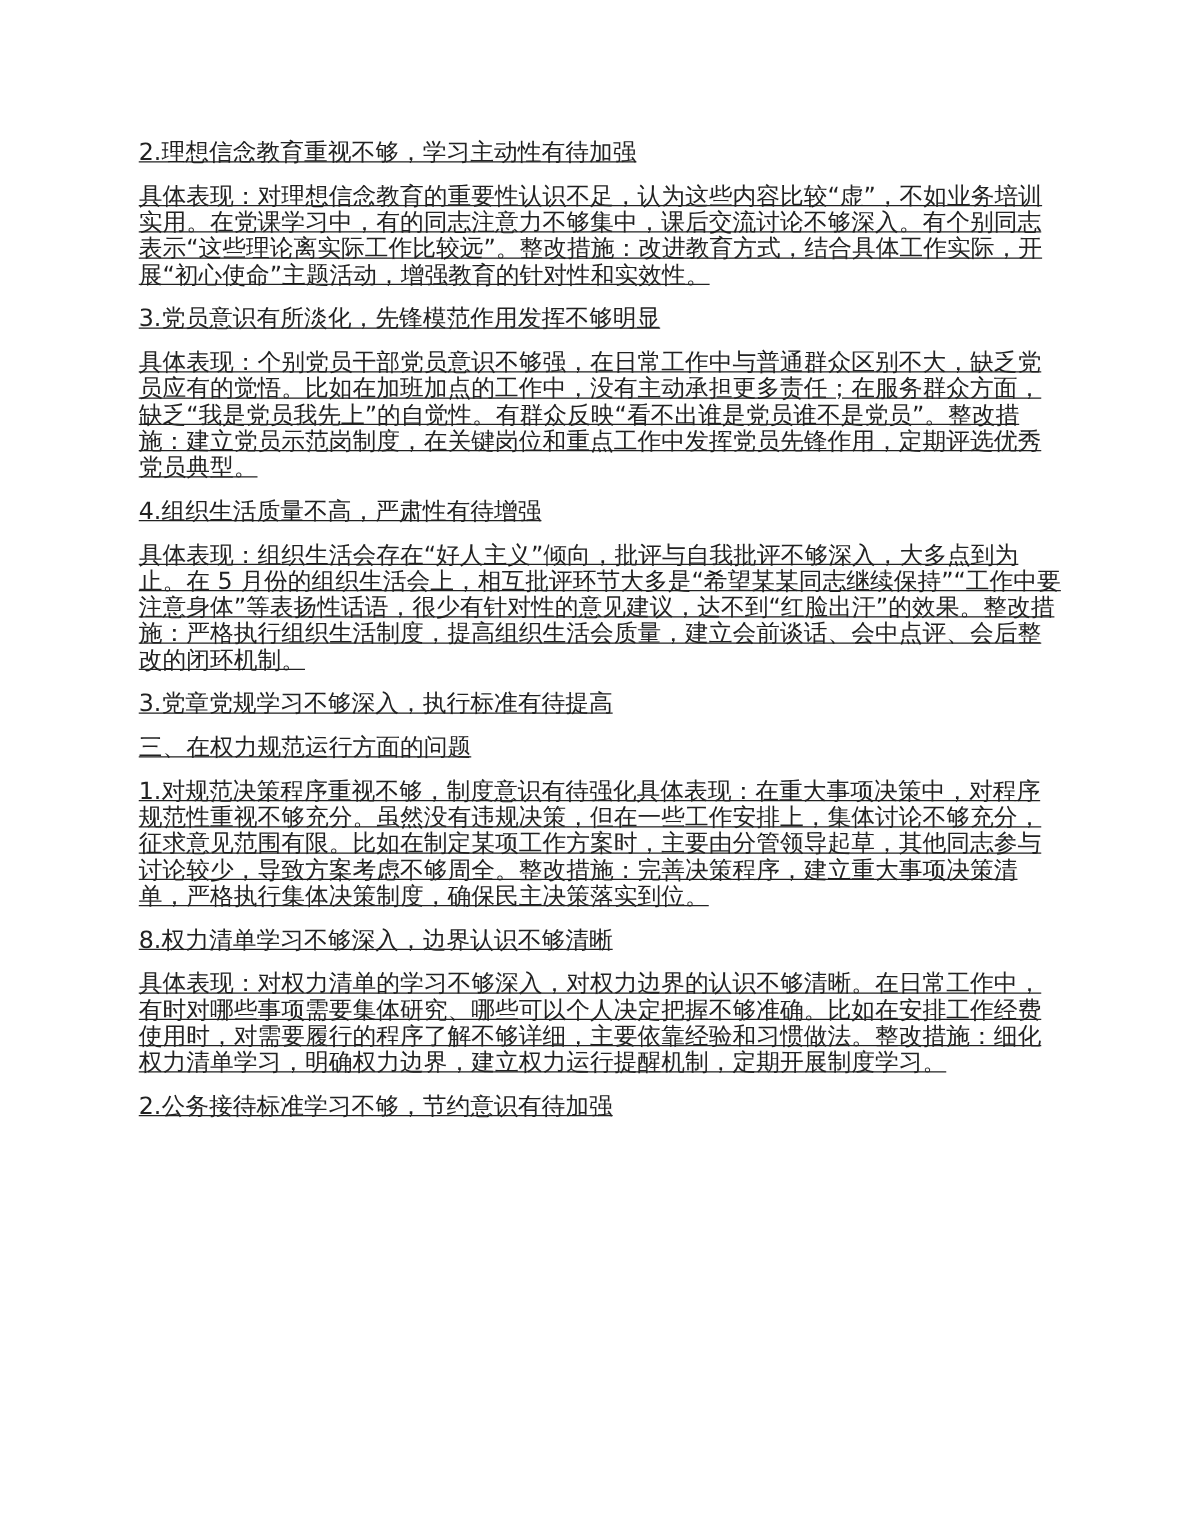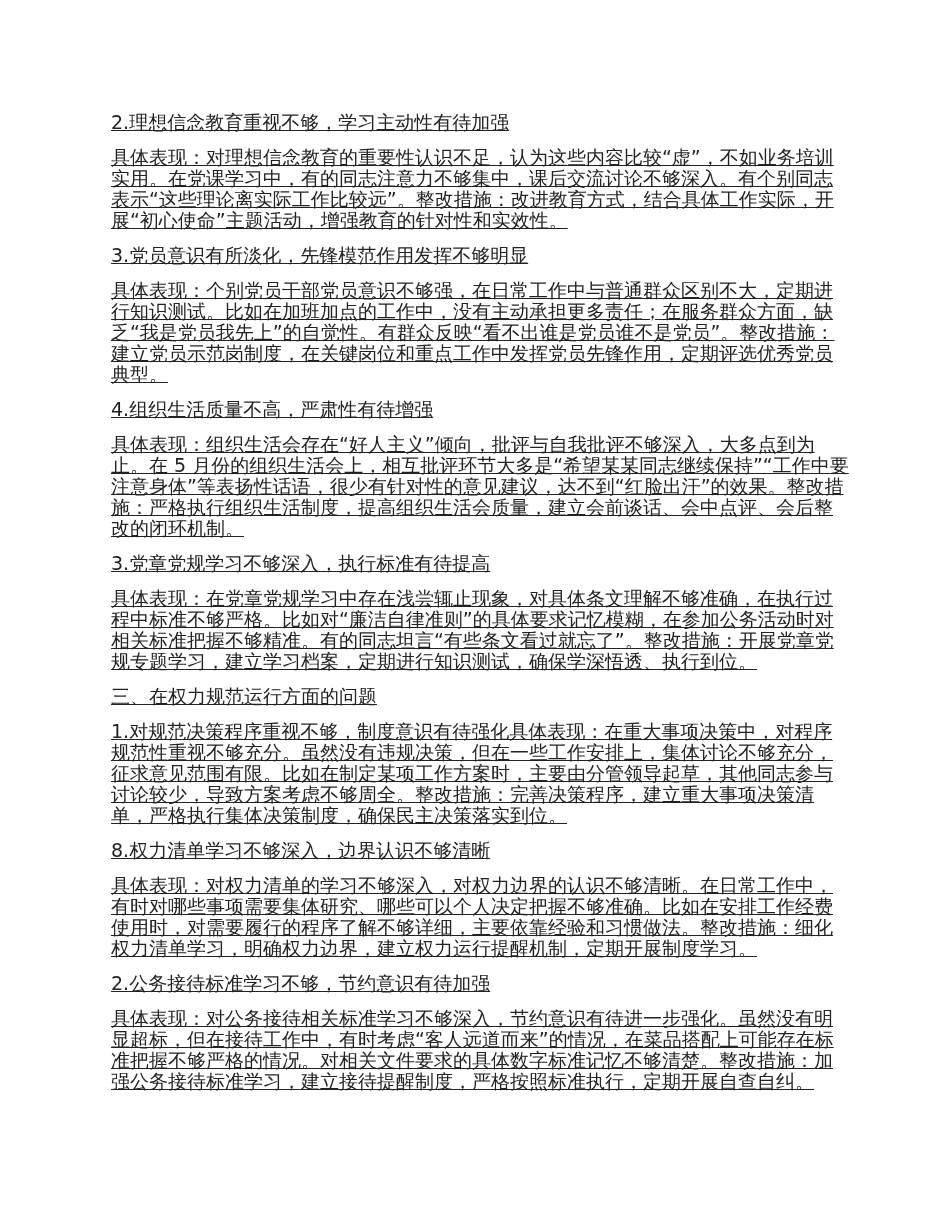--- a/index.html
+++ b/index.html
@@ -43,25 +43,23 @@
   }
 </style>
 </head>
 <body>
 
 <div class="page">
   <div class="doc" id="doc-blocks">
       <p class="heading">2.理想信念教育重视不够，学习主动性有待加强</p>
       <p class="paragraph">具体表现：对理想信念教育的重要性认识不足，认为这些内容比较“虚”，不如业务培训实用。在党课学习中，有的同志注意力不够集中，课后交流讨论不够深入。有个别同志表示“这些理论离实际工作比较远”。整改措施：改进教育方式，结合具体工作实际，开展“初心使命”主题活动，增强教育的针对性和实效性。</p>
       <p class="heading">3.党员意识有所淡化，先锋模范作用发挥不够明显</p>
-      <p class="paragraph">具体表现：个别党员干部党员意识不够强，在日常工作中与普通群众区别不大，定期进行知识测试。比如在加班加点的工作中，没有主动承担更多责任；在服务群众方面，缺乏“我是党员我先上”的自觉性。有群众反映“看不出谁是党员谁不是党员”。整改措施：建立党员示范岗制度，在关键岗位和重点工作中发挥党员先锋作用，定期评选优秀党员典型。</p>
+      <p class="paragraph">具体表现：个别党员干部党员意识不够强，在日常工作中与普通群众区别不大，缺乏党员应有的觉悟。比如在加班加点的工作中，没有主动承担更多责任；在服务群众方面，缺乏“我是党员我先上”的自觉性。有群众反映“看不出谁是党员谁不是党员”。整改措施：建立党员示范岗制度，在关键岗位和重点工作中发挥党员先锋作用，定期评选优秀党员典型。</p>
       <p class="heading">4.组织生活质量不高，严肃性有待增强</p>
       <p class="paragraph">具体表现：组织生活会存在“好人主义”倾向，批评与自我批评不够深入，大多点到为止。在 5 月份的组织生活会上，相互批评环节大多是“希望某某同志继续保持”“工作中要注意身体”等表扬性话语，很少有针对性的意见建议，达不到“红脸出汗”的效果。整改措施：严格执行组织生活制度，提高组织生活会质量，建立会前谈话、会中点评、会后整改的闭环机制。</p>
       <p class="heading">3.党章党规学习不够深入，执行标准有待提高</p>
-      <p class="paragraph">具体表现：在党章党规学习中存在浅尝辄止现象，对具体条文理解不够准确，在执行过程中标准不够严格。比如对“廉洁自律准则”的具体要求记忆模糊，在参加公务活动时对相关标准把握不够精准。有的同志坦言“有些条文看过就忘了”。整改措施：开展党章党规专题学习，建立学习档案，定期进行知识测试，确保学深悟透、执行到位。</p>
       <p class="heading">三、在权力规范运行方面的问题</p>
       <p class="paragraph">1.对规范决策程序重视不够，制度意识有待强化具体表现：在重大事项决策中，对程序规范性重视不够充分。虽然没有违规决策，但在一些工作安排上，集体讨论不够充分，征求意见范围有限。比如在制定某项工作方案时，主要由分管领导起草，其他同志参与讨论较少，导致方案考虑不够周全。整改措施：完善决策程序，建立重大事项决策清单，严格执行集体决策制度，确保民主决策落实到位。</p>
       <p class="heading">8.权力清单学习不够深入，边界认识不够清晰</p>
       <p class="paragraph">具体表现：对权力清单的学习不够深入，对权力边界的认识不够清晰。在日常工作中，有时对哪些事项需要集体研究、哪些可以个人决定把握不够准确。比如在安排工作经费使用时，对需要履行的程序了解不够详细，主要依靠经验和习惯做法。整改措施：细化权力清单学习，明确权力边界，建立权力运行提醒机制，定期开展制度学习。</p>
       <p class="heading">2.公务接待标准学习不够，节约意识有待加强</p>
-      <p class="paragraph">具体表现：对公务接待相关标准学习不够深入，节约意识有待进一步强化。虽然没有明显超标，但在接待工作中，有时考虑“客人远道而来”的情况，在菜品搭配上可能存在标准把握不够严格的情况。对相关文件要求的具体数字标准记忆不够清楚。整改措施：加强公务接待标准学习，建立接待提醒制度，严格按照标准执行，定期开展自查自纠。</p>
     </div>
 </div>
 
 </body></html>

